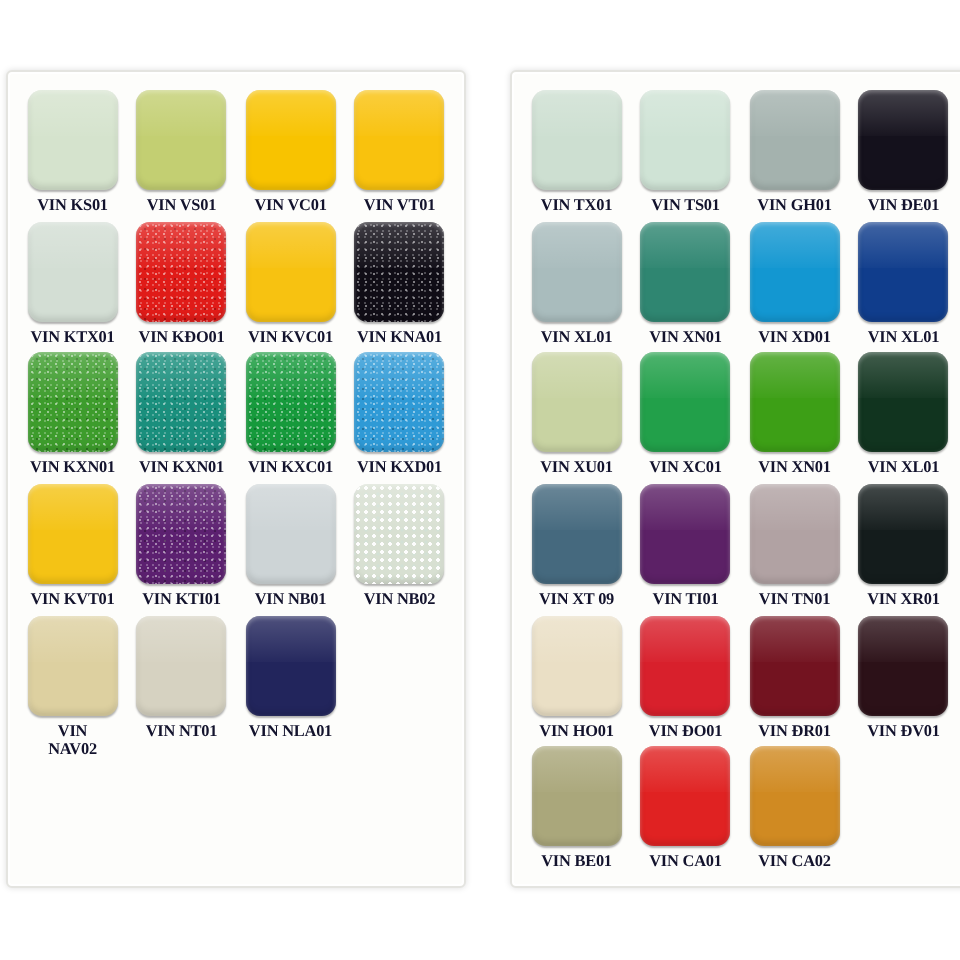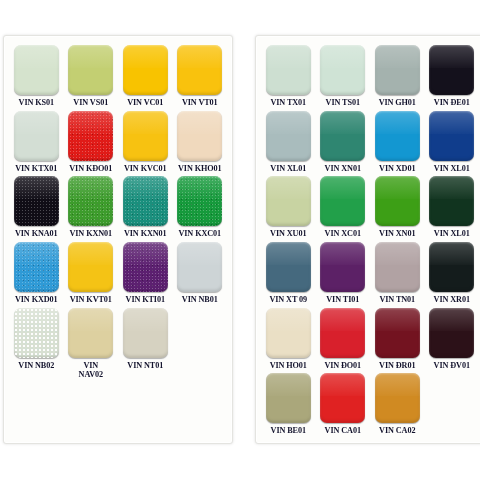--- a/index.html
+++ b/index.html
@@ -136,24 +136,20 @@
         </div>
         <div class="cell">
           <div class="chip grainy" style="background: rgb(224, 27, 24);"></div>
           <div class="caption">VIN KĐO01</div>
         </div>
         <div class="cell">
           <div class="chip" style="background: rgb(247, 194, 17);"></div>
           <div class="caption">VIN KVC01</div>
         </div>
         <div class="cell">
-          <div class="chip" style="background: rgb(240, 217, 189);"></div>
-          <div class="caption">VIN KHO01</div>
-        </div>
-        <div class="cell">
           <div class="chip grainy" style="background: rgb(16, 13, 22);"></div>
           <div class="caption">VIN KNA01</div>
         </div>
         <div class="cell">
           <div class="chip grainy" style="background: rgb(61, 156, 44);"></div>
           <div class="caption">VIN KXN01</div>
         </div>
         <div class="cell">
           <div class="chip grainy" style="background: rgb(26, 143, 125);"></div>
           <div class="caption">VIN KXN01</div>
@@ -183,20 +179,24 @@
           <div class="caption">VIN NB02</div>
         </div>
         <div class="cell">
           <div class="chip" style="background: rgb(221, 208, 160);"></div>
           <div class="caption">VIN</div>
           <div class="caption" style="position: absolute; top: 59px; left: 50%; transform: translateX(-50%);">NAV02</div>
         </div>
         <div class="cell">
           <div class="chip" style="background: rgb(214, 210, 193);"></div>
           <div class="caption">VIN NT01</div>
+        </div>
+        <div class="cell">
+          <div class="chip" style="background: rgb(34, 37, 92);"></div>
+          <div class="caption">VIN NLA01</div>
         </div>
       </div>
   </div>
   <div class="panel" id="panel-right">
     <div class="panel-inner">
         <div class="cell">
           <div class="chip" style="background: rgb(205, 223, 209);"></div>
           <div class="caption">VIN TX01</div>
         </div>
         <div class="cell">

